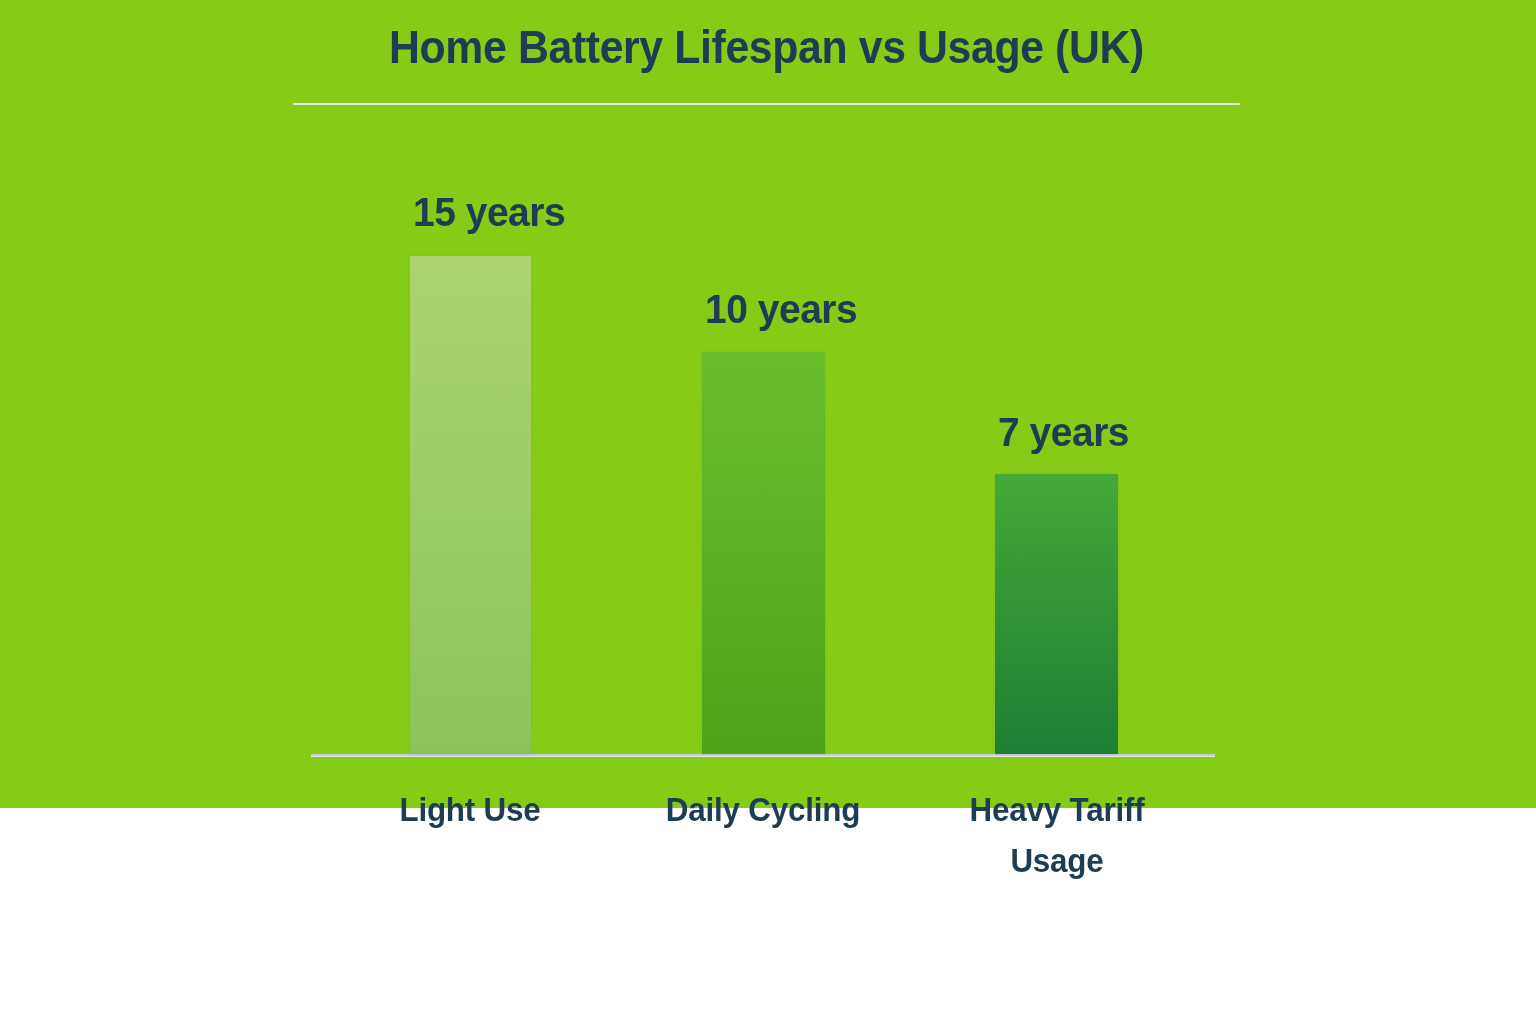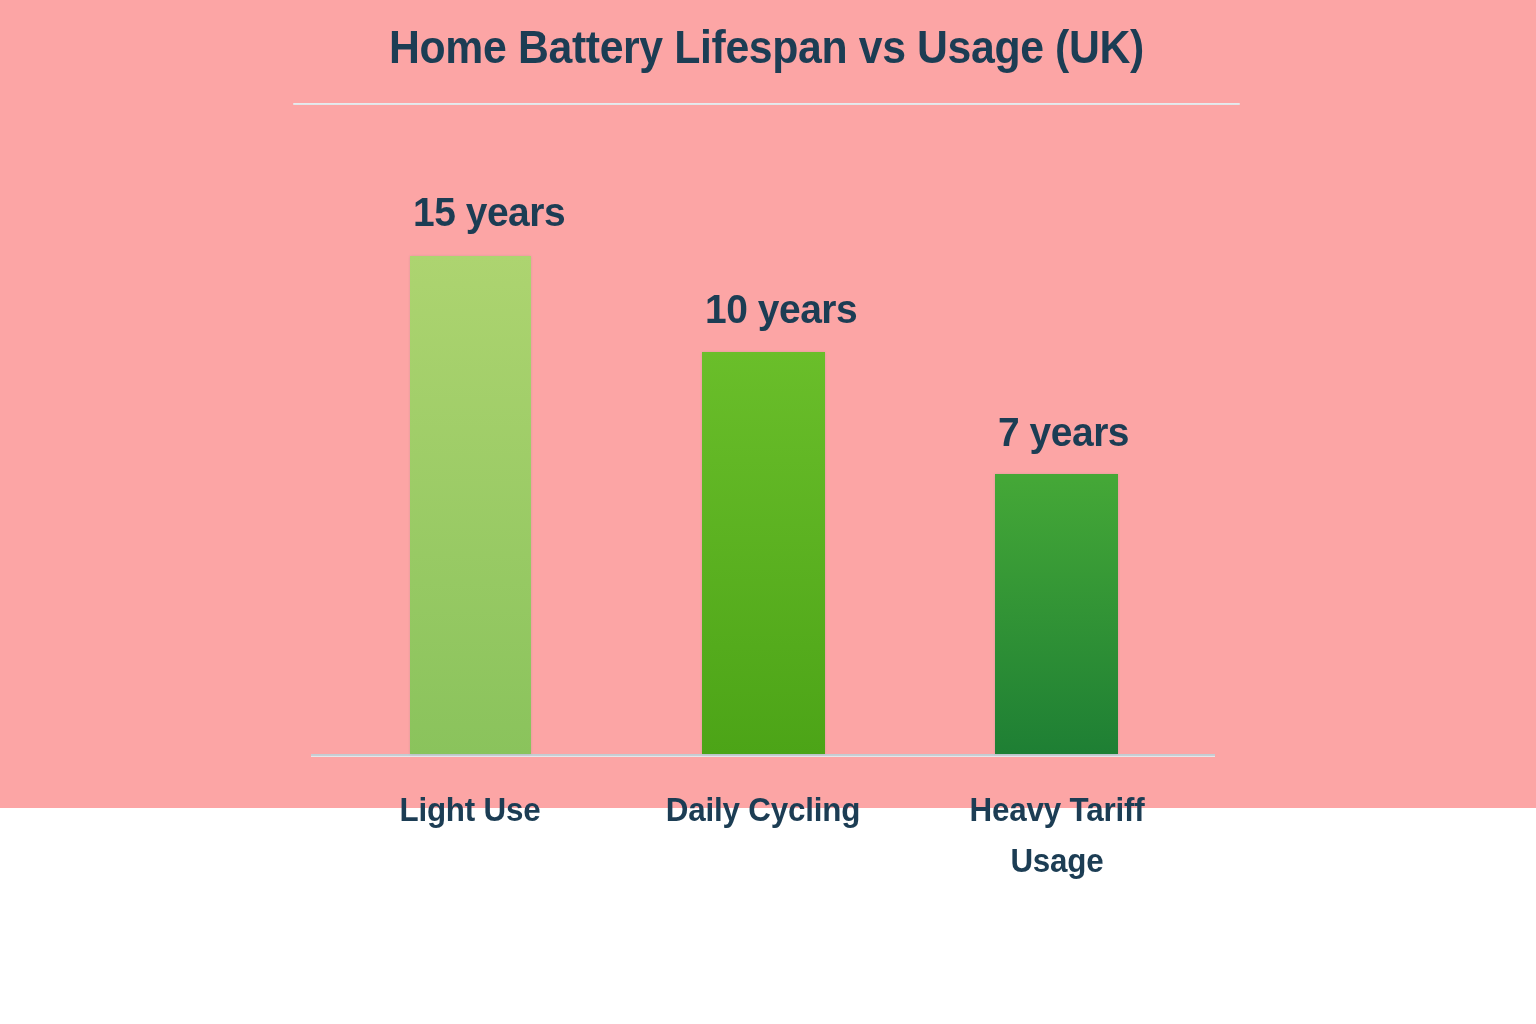--- a/index.html
+++ b/index.html
@@ -14,21 +14,21 @@
     overflow: hidden;
     font-family: "Liberation Sans", sans-serif;
     -webkit-font-smoothing: antialiased;
   }
 
   #chart-figure {
     position: absolute;
     left: 0; top: 0;
     width: 1536px;
     height: 808px;
-    background: #fca5a5;
+    background: #84cc16;
   }
 
   
   #chart-title {
     position: absolute;
     left: 293px;
     top: 22px;
     width: 947px;
     text-align: center;
     font-family: "Liberation Sans", sans-serif;

